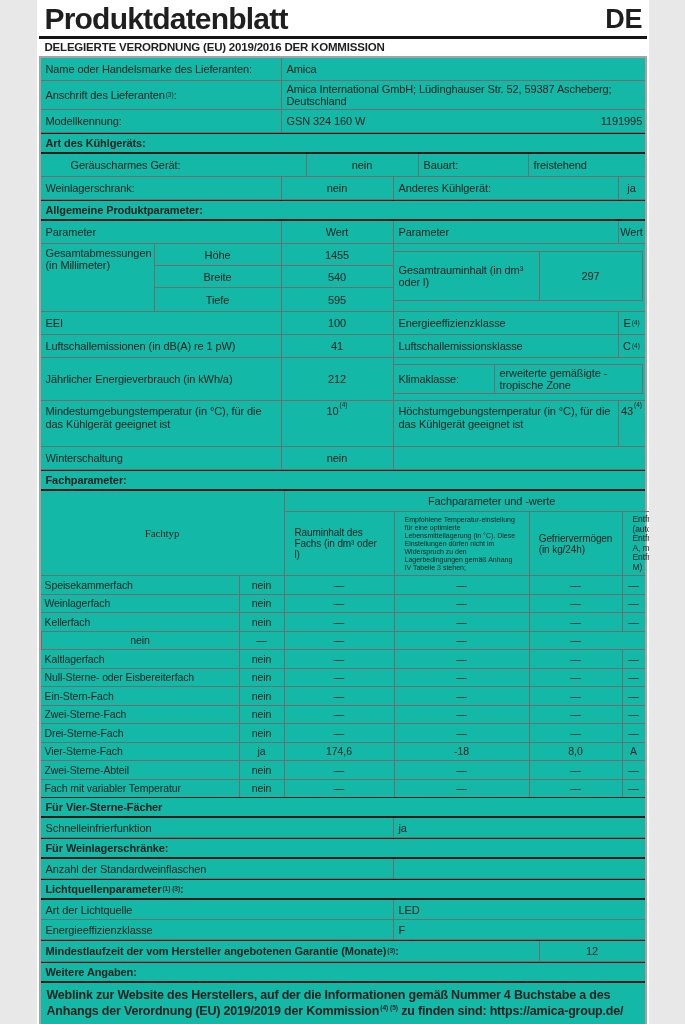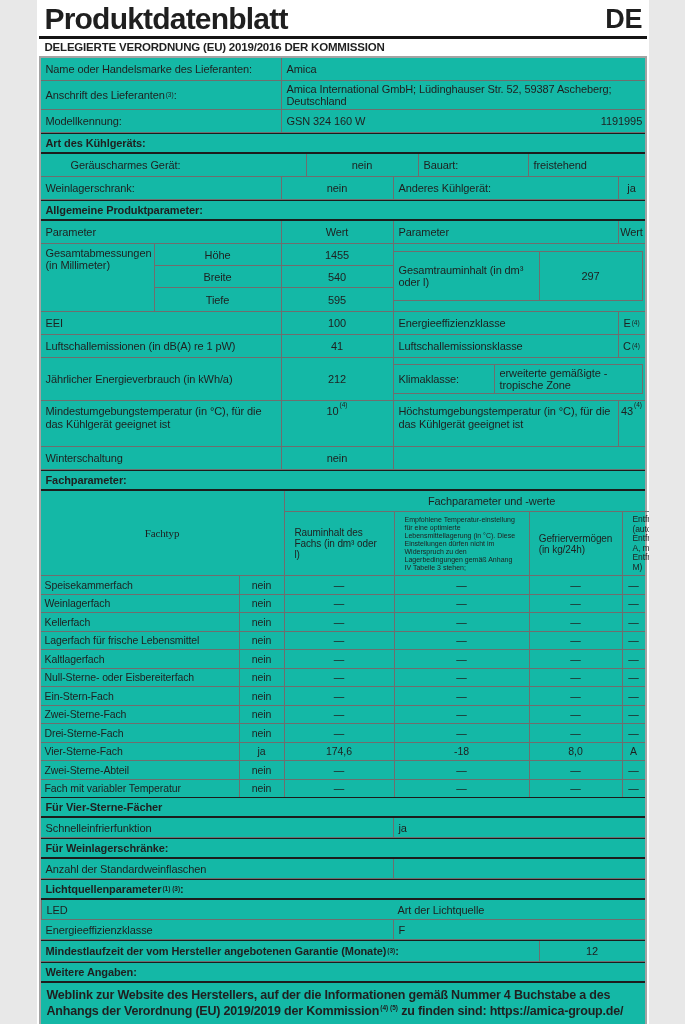--- a/index.html
+++ b/index.html
@@ -224,21 +224,20 @@
   <div class="row c-row">
     <div class="cell lab">Kellerfach</div>
     <div class="cell bl ctr">nein</div>
     <div class="cell bl ctr">—</div>
     <div class="cell bl ctr">—</div>
     <div class="cell bl ctr">—</div>
     <div class="cell bl ctr">—</div>
   </div>
 
   <div class="row c-row">
-    <div class="cell lab">Lagerfach für frische Lebensmittel</div>
     <div class="cell bl ctr">nein</div>
     <div class="cell bl ctr">—</div>
     <div class="cell bl ctr">—</div>
     <div class="cell bl ctr">—</div>
     <div class="cell bl ctr">—</div>
   </div>
 
   <div class="row c-row">
     <div class="cell lab">Kaltlagerfach</div>
     <div class="cell bl ctr">nein</div>
@@ -323,22 +322,22 @@
       <div class="cell lab">Anzahl der Standardweinflaschen</div>
       <div class="cell bl lab"></div>
     </div>
 
     <div class="sec">
       <span>Lichtquellenparameter</span>
         <sup class="fnm">(1) (3)</sup>
         <span>:</span>
     </div>
     <div class="row ghalf h19">
+      <div class="cell lab">Art der Lichtquelle</div>
       <div class="cell bl lab">LED</div>
-      <div class="cell lab">Art der Lichtquelle</div>
     </div>
     <div class="row ghalf h19">
       <div class="cell lab">Energieeffizienzklasse</div>
       <div class="cell bl lab">F</div>
     </div>
 
     <div class="row gwarranty h20" style="border-top:1px solid #1c1c1c;">
       <div class="cell lab" style="font-weight:bold;">
         <span>Mindestlaufzeit der vom Hersteller angebotenen Garantie (Monate)</span>
           <sup class="fnm">(3)</sup>

